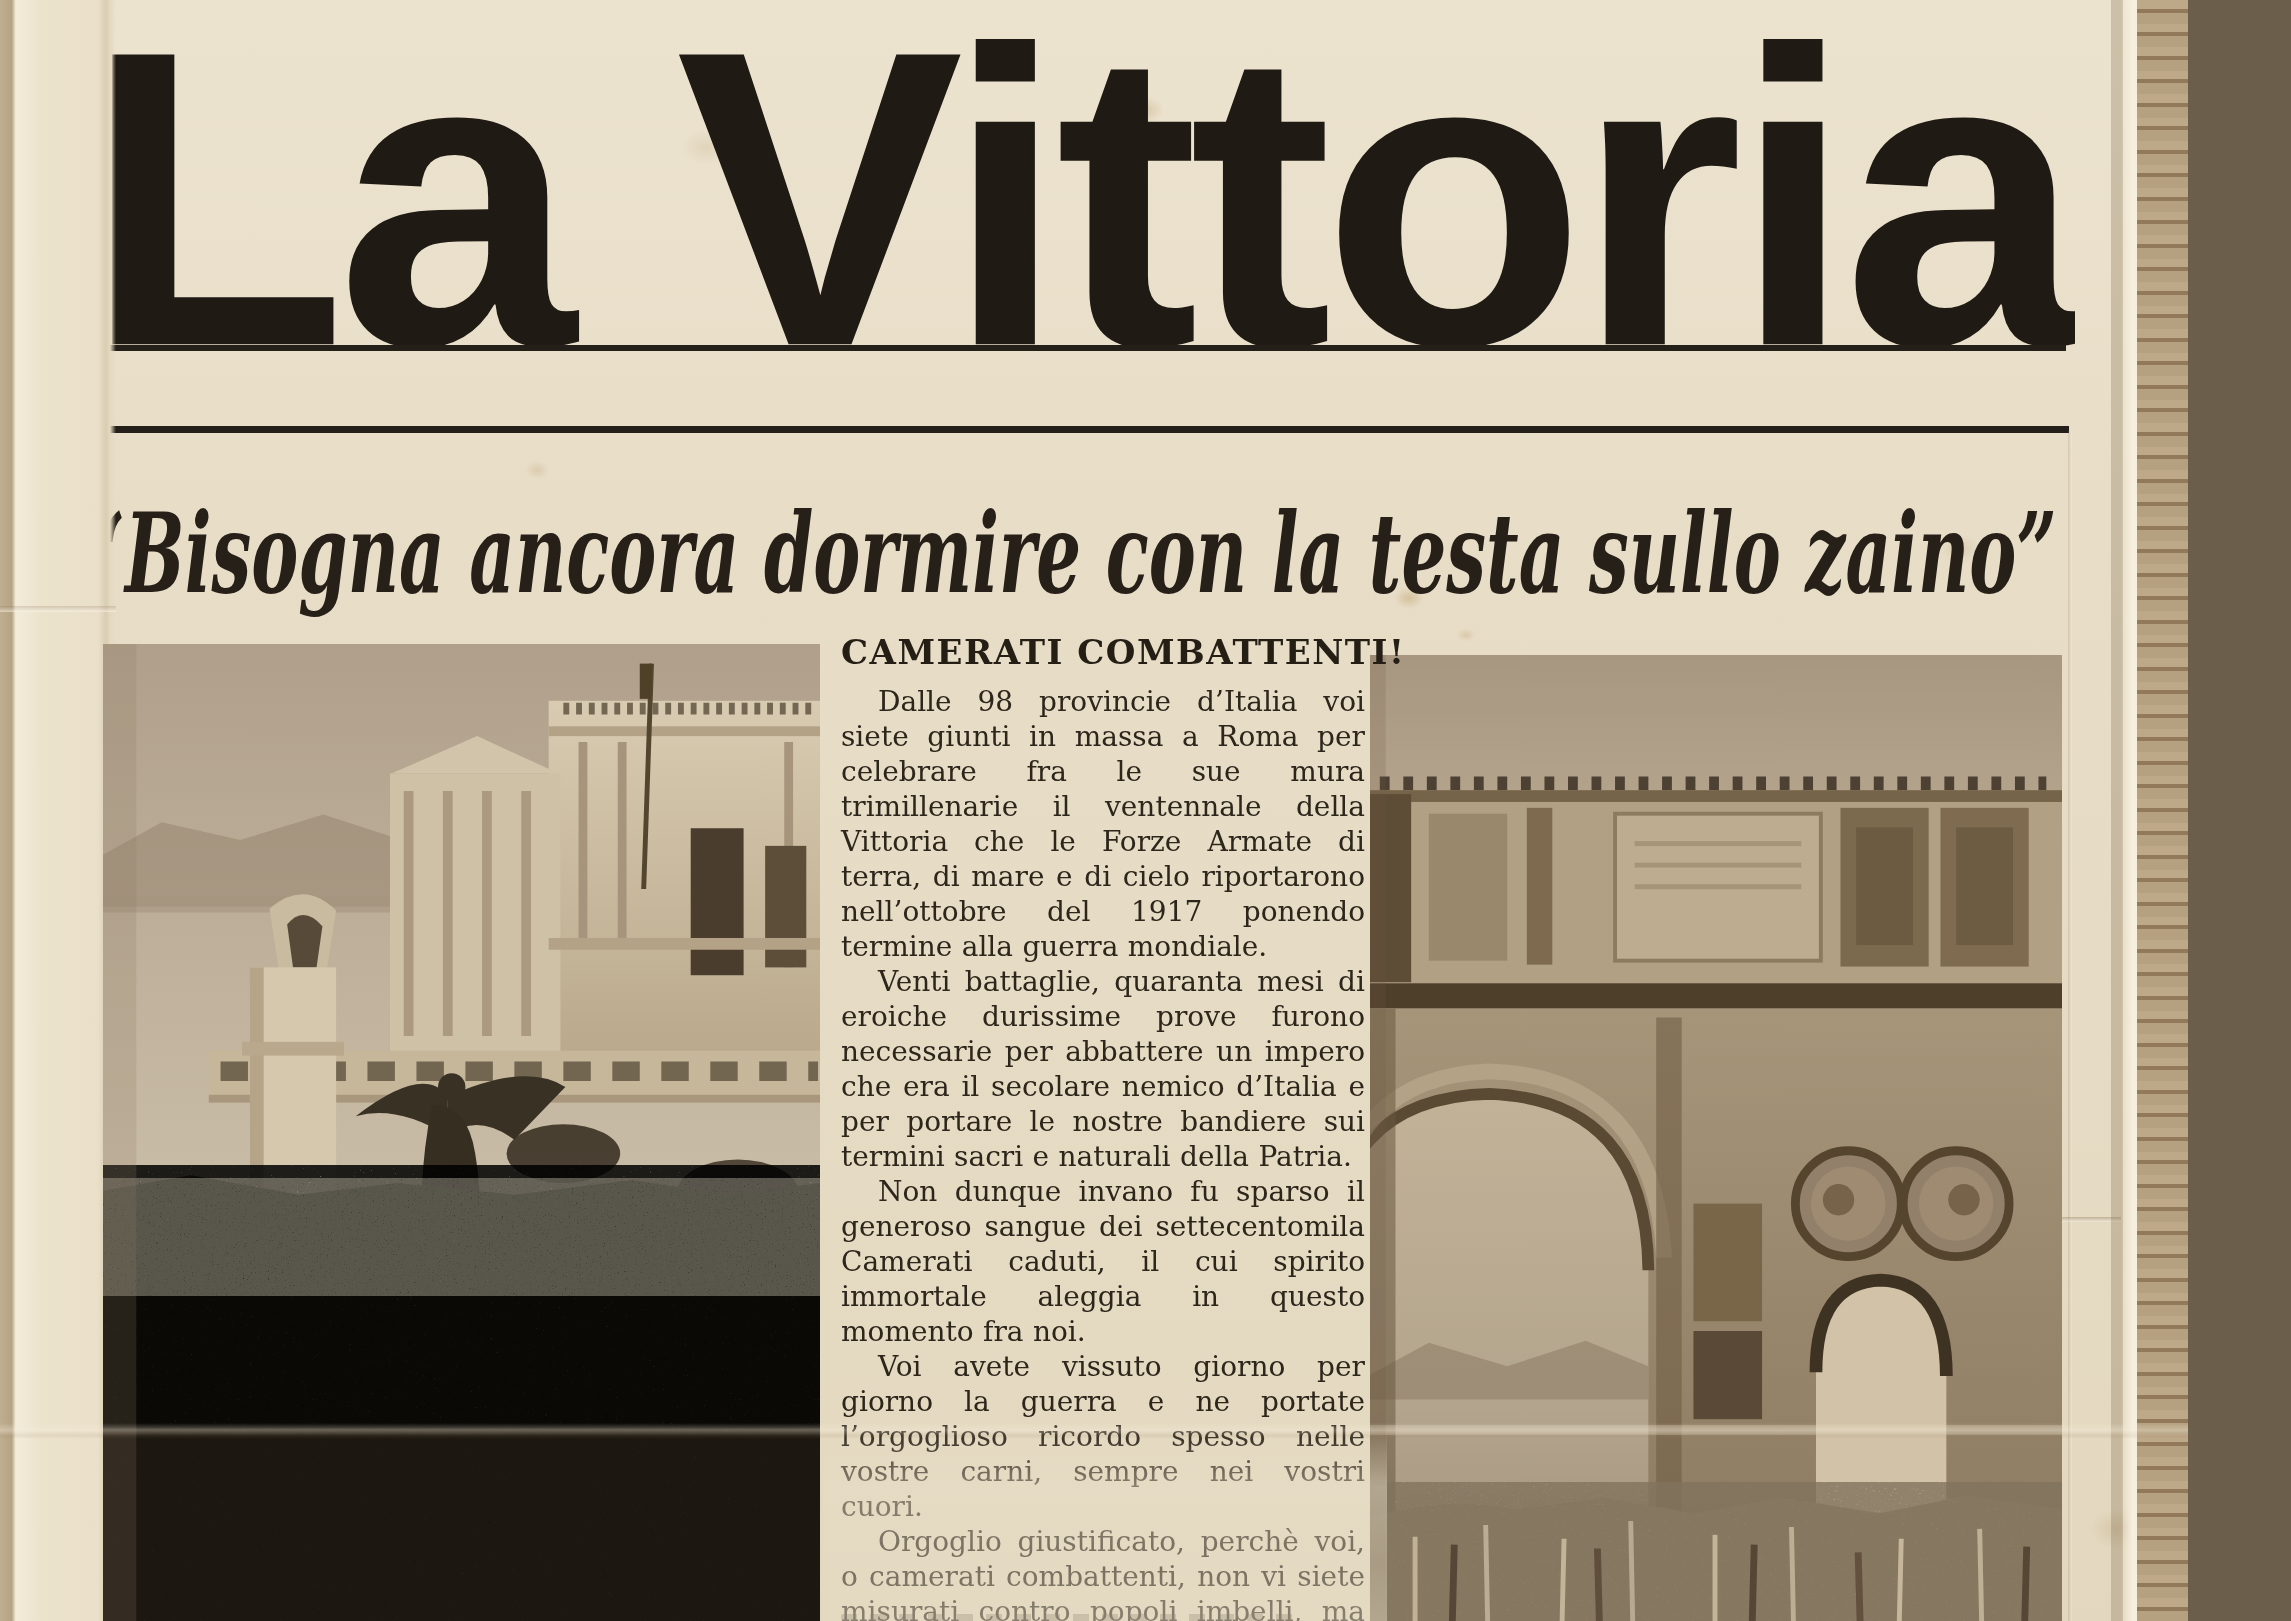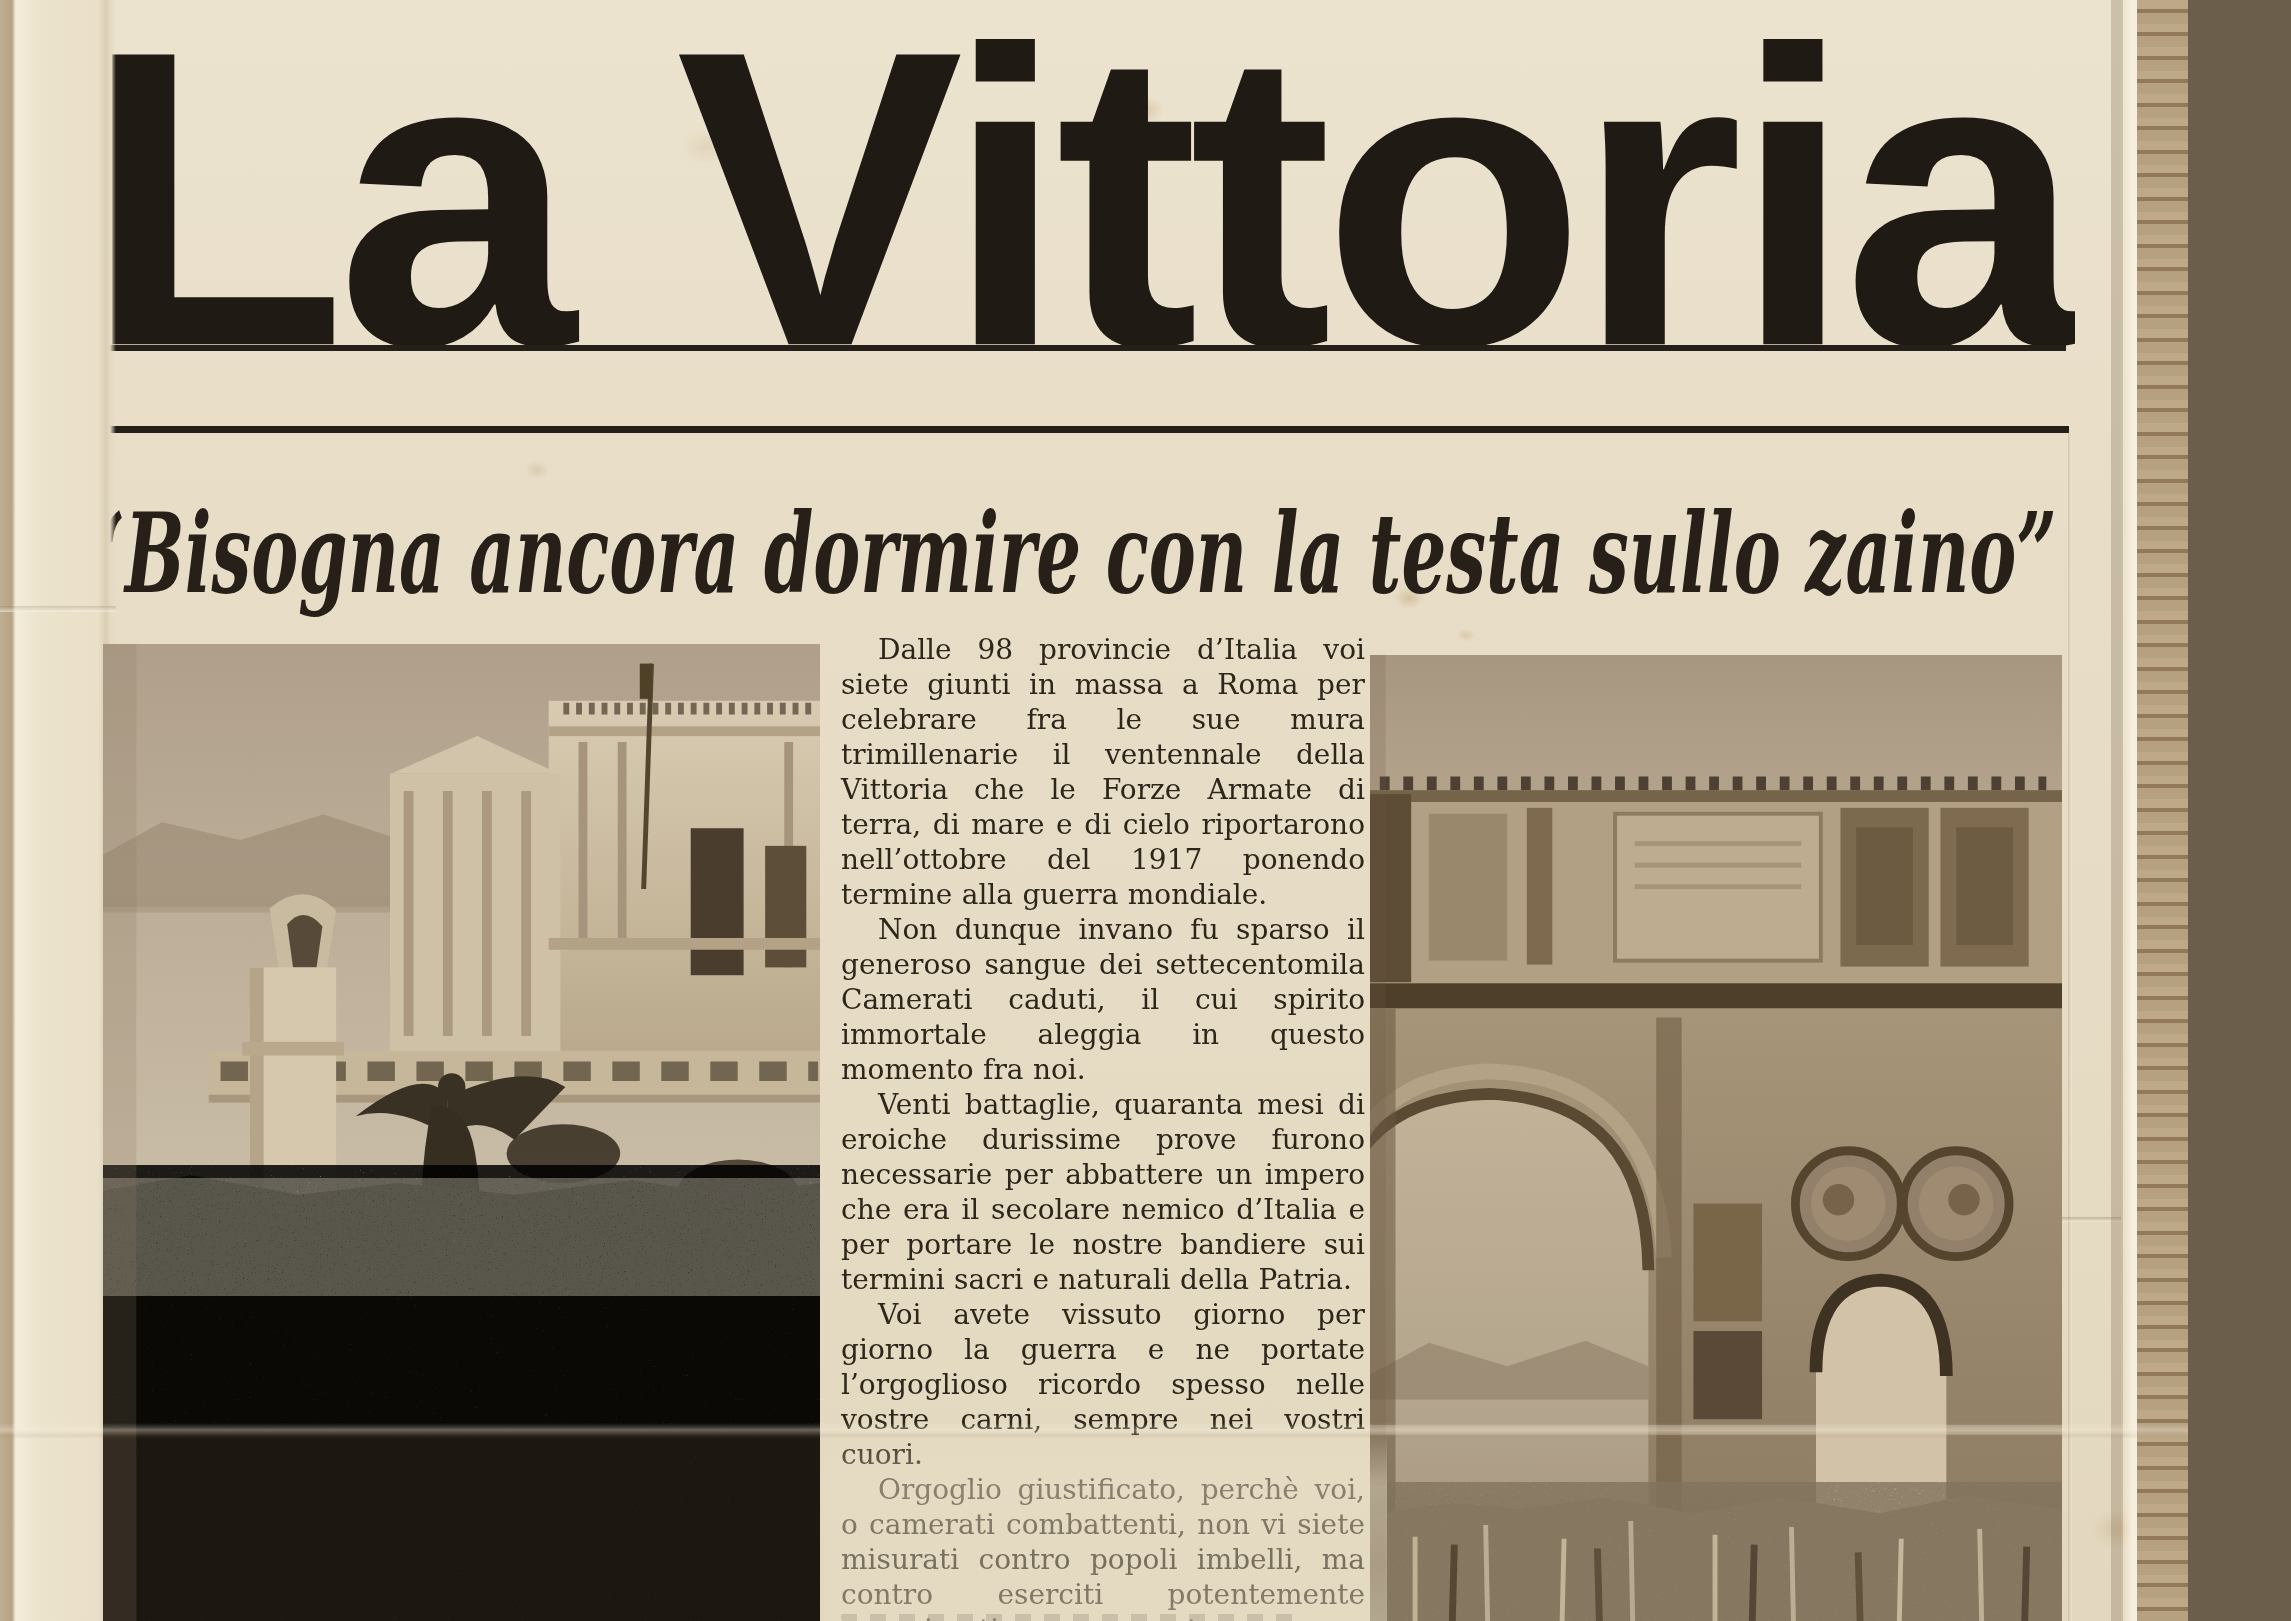--- a/index.html
+++ b/index.html
@@ -161,23 +161,24 @@
     <g>
       <path d="M0,558 L90,542 L200,562 L300,550 L420,562 L540,547 L640,562 L732,550 L732,997 L0,997 Z" fill="#4a3d2f"></path>
       <rect x="0" y="532" width="732" height="465" filter="url(#grA)" opacity=".85"></rect>
       <rect x="0" y="545" width="732" height="120" filter="url(#grAl)" opacity=".35"></rect>
       <rect x="0" y="800" width="732" height="197" fill="#2e2619" opacity=".5"></rect>
     </g>
     <rect x="0" y="0" width="34" height="997" fill="#8c7a62" opacity=".22"></rect>
   </svg>
 
   <div class="abs column">
+    <h2>CAMERATI COMBATTENTI!</h2>
     <p>Dalle 98 provincie d’Italia voi siete giunti in massa a Roma per celebrare fra le sue mura trimillenarie il ventennale della Vittoria che le Forze Armate di terra, di mare e di cielo riportarono nell’ottobre del 1917 ponendo termine alla guerra mondiale.</p>
+    <p>Venti battaglie, quaranta mesi di eroiche durissime prove furono necessarie per abbattere un impero che era il secolare nemico d’Italia e per portare le nostre bandiere sui termini sacri e naturali della Patria.</p>
     <p>Non dunque invano fu sparso il generoso sangue dei settecentomila Camerati caduti, il cui spirito immortale aleggia in questo momento fra noi.</p>
-    <p>Venti battaglie, quaranta mesi di eroiche durissime prove furono necessarie per abbattere un impero che era il secolare nemico d’Italia e per portare le nostre bandiere sui termini sacri e naturali della Patria.</p>
     <p>Voi avete vissuto giorno per giorno la guerra e ne portate l’orgoglioso ricordo spesso nelle vostre carni, sempre nei vostri cuori.</p>
     <p>Orgoglio giustificato, perchè voi, o camerati combattenti, non vi siete misurati contro popoli imbelli, ma contro eserciti potentemente organizzati e contro razze tradizionalmente guerriere e militari.</p>
   </div>
   <div class="abs clipped-line"></div>
 
   <svg class="abs photo photo-right" width="692" height="966" viewBox="0 0 706 986" preserveAspectRatio="none" role="img">
     <defs>
       <linearGradient id="skyB" x1="0" y1="0" x2="0" y2="1">
         <stop offset="0" stop-color="#a89780"></stop>
           <stop offset="1" stop-color="#c1b098"></stop>

